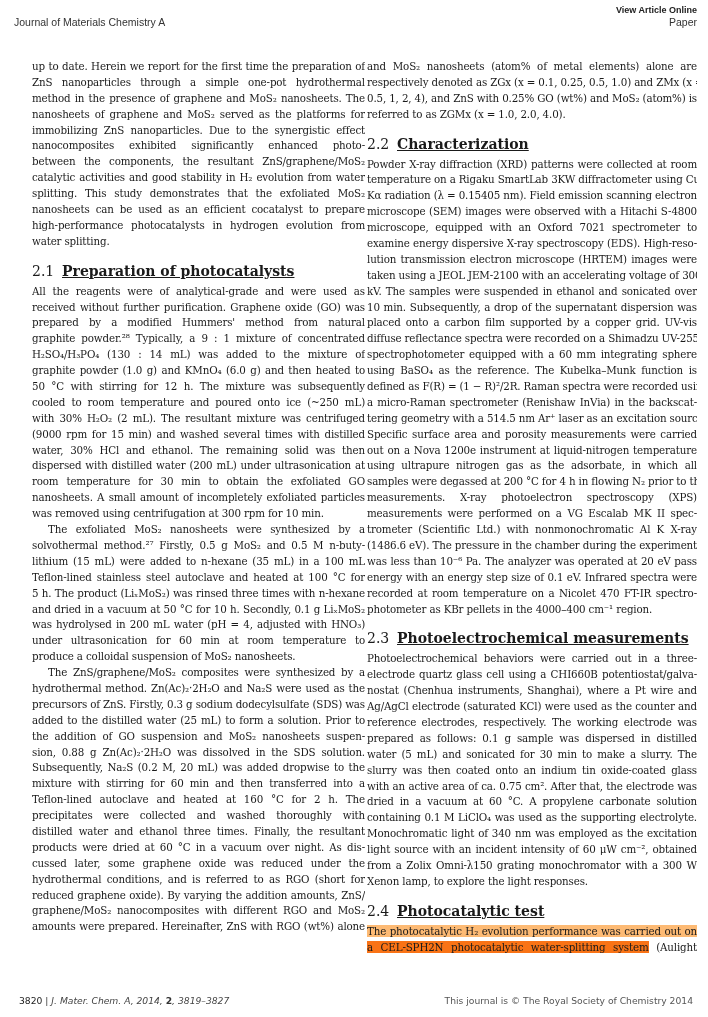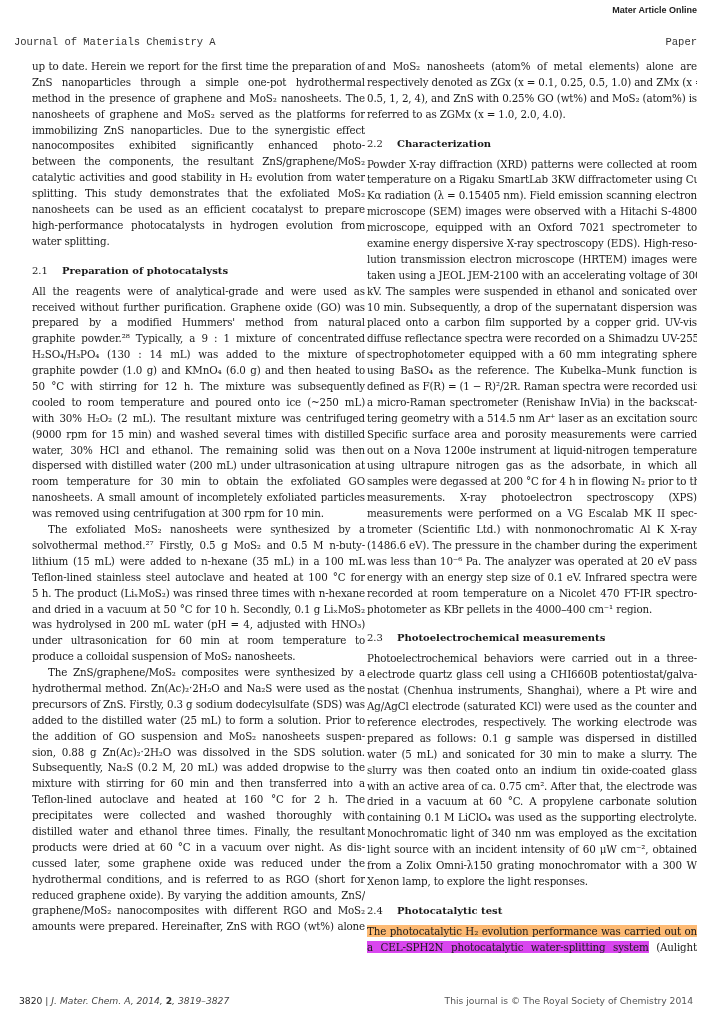--- a/index.html
+++ b/index.html
@@ -1,42 +1,42 @@
 <!DOCTYPE html>
 <html><head>
 <meta charset="utf-8">
 <style>
   html, body { margin: 0; padding: 0; background: #ffffff; }
   body { width: 708px; height: 1017px; position: relative; overflow: hidden; color: #1a1a1a; }
   .topbar-link { position: absolute; right: 11px; top: 5px; font-family: "Liberation Sans", sans-serif; font-size: 9px; font-weight: bold; color: #222; }
-  .running-head { position: absolute; top: 36px; font-family: Liberation Mono, monospace; font-size: 10.5px; color: #333; }
+  .running-head { position: absolute; top: 16px; font-family: Liberation Sans, sans-serif; font-size: 10.5px; color: #333; }
   .running-head.left { left: 14px; }
   .running-head.right { right: 11px; }
   .col { position: absolute; top: 59px; font-family: "DejaVu Serif", serif; font-size: 10.3px; }
   .col.left { left: 32px; width: 333px; }
   .col.right { left: 367px; width: 330px; }
   .ln { height: 15.9px; line-height: 15.9px; white-space: nowrap; text-align: justify; text-align-last: justify; overflow: hidden; letter-spacing: -0.15px; }
   .ln.last { text-align-last: left; }
   .ln.indent { padding-left: 16px; }
   .gap { height: 13px; }
   .h1 { font-family: "DejaVu Sans", sans-serif; font-size: 17px; height: 26px; line-height: 26px; margin-top: 4px; }
   .h1 .num { display: inline-block; width: 34px; }
-  .h2 { font-family: "DejaVu Serif", serif; font-weight: bold; font-size: 10px; height: 18px; line-height: 16px; margin-bottom: 3px; }
+  .h2 { font-family: "DejaVu Serif", serif; font-weight: bold; font-size: 14px; height: 18px; line-height: 16px; margin-bottom: 3px; text-decoration: underline; }
   .h2 .num { display: inline-block; width: 30px; font-weight: normal; }
   .hl { background: #ffff33; }
   .footer { position: absolute; top: 995px; font-family: "DejaVu Sans", sans-serif; font-size: 9.2px; color: #333; }
   .footer.left { left: 19px; }
   .footer.right { right: 15px; color: #555; }
   .footer .pg { font-weight: normal; color: #222; }
   .footer .cit { font-style: italic; color: #444; }
 </style>
 </head>
 <body>
 
-<div class="topbar-link">Mater Article Online</div>
+<div class="topbar-link">View Article Online</div>
 <div class="running-head left">Journal of Materials Chemistry A</div>
 <div class="running-head right">Paper</div>
 
 <div class="col left">
   <div id="intro">
       <div class="ln">up to date. Herein we report for the first time the preparation of</div>
       <div class="ln">ZnS nanoparticles through a simple one-pot hydrothermal</div>
       <div class="ln">method in the presence of graphene and MoS₂ nanosheets. The</div>
       <div class="ln">nanosheets of graphene and MoS₂ served as the platforms for</div>
       <div class="ln">immobilizing ZnS nanoparticles. Due to the synergistic effect</div>
@@ -163,21 +163,21 @@
       <div class="ln">light source with an incident intensity of 60 μW cm⁻², obtained</div>
       <div class="ln">from a Zolix Omni-λ150 grating monochromator with a 300 W</div>
       <div class="ln last">Xenon lamp, to explore the light responses.</div>
     </div>
   <div class="gap"></div>
   <div class="h2">
     <span class="num">2.4</span><span>Photocatalytic test</span>
   </div>
   <div>
     <div class="ln"><span class="hl" style="background: #fdba74;">The photocatalytic H₂ evolution performance was carried out on</span></div>
-    <div class="ln"><span class="hl" style="background: #d946ef;">a CEL-SPH2N photocatalytic water-splitting system</span><span> (Aulight</span></div>
+    <div class="ln"><span class="hl" style="background: #f97316;">a CEL-SPH2N photocatalytic water-splitting system</span><span> (Aulight</span></div>
   </div>
 </div>
 
 <div class="footer left">
   <span class="pg">3820</span>
   <span>|</span>
   <span class="cit">J. Mater. Chem. A</span><span class="cit">, 2014, </span><span style="font-weight:bold;font-style:normal;">2</span><span class="cit">, 3819–3827</span>
 </div>
 <div class="footer right">This journal is © The Royal Society of Chemistry 2014</div>
 

